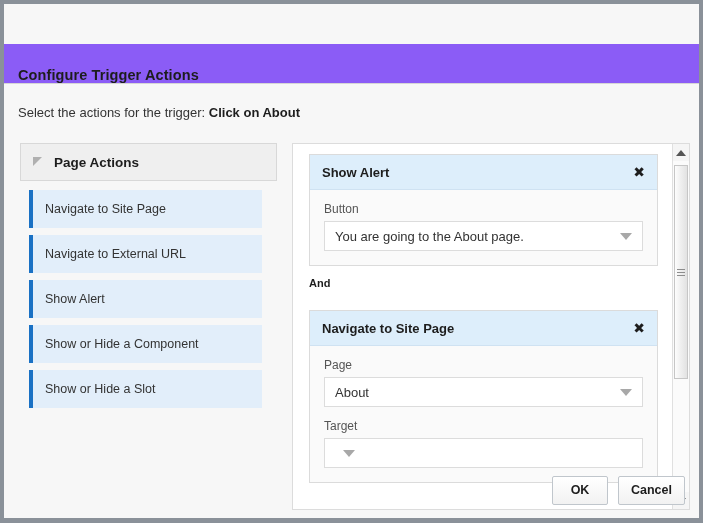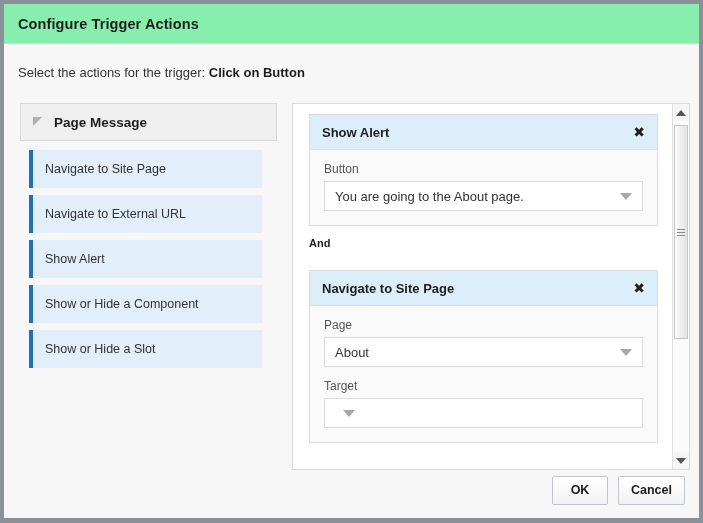--- a/index.html
+++ b/index.html
@@ -26,26 +26,27 @@
     border-right: 4px solid #8a9199;
     border-bottom: 5px solid #8a9199;
     background: #f7f7f7;
     display: flex;
     flex-direction: column;
   }
 
   .titlebar {
     height: 40px;
     flex: 0 0 40px;
-    background: #86efac;
+    background: #8b5cf6;
     border-bottom: 1px solid #d6d6d6;
     display: flex;
-    align-items: center;
+    align-items: flex-end;
     padding: 0 0 0 14px;
     box-sizing: border-box;
+    margin-top: 40px;
   }
   .titlebar-text {
     font-size: 14.5px;
     font-weight: bold;
     color: #1d1d1d;
     letter-spacing: 0.1px;
   }
 
   .dialog-body {
     flex: 1 1 auto;
@@ -315,27 +316,27 @@
 <div class="dialog">
 
   <div class="titlebar">
     <span class="titlebar-text">Configure Trigger Actions</span>
   </div>
 
   <div class="dialog-body">
 
     <div class="prompt">
       <span>Select the actions for the trigger:</span>
-      <b>Click on Button</b>
+      <b>Click on About</b>
     </div>
 
     <div class="left-panel">
       <div class="accordion-header">
         <span class="disclosure-icon"></span>
-        <span class="accordion-title">Page Message</span>
+        <span class="accordion-title">Page Actions</span>
       </div>
       <div class="action-list">
         <div class="action-item">
           <span class="action-item-label">Navigate to Site Page</span>
         </div>
         <div class="action-item">
           <span class="action-item-label">Navigate to External URL</span>
         </div>
         <div class="action-item">
           <span class="action-item-label">Show Alert</span>

